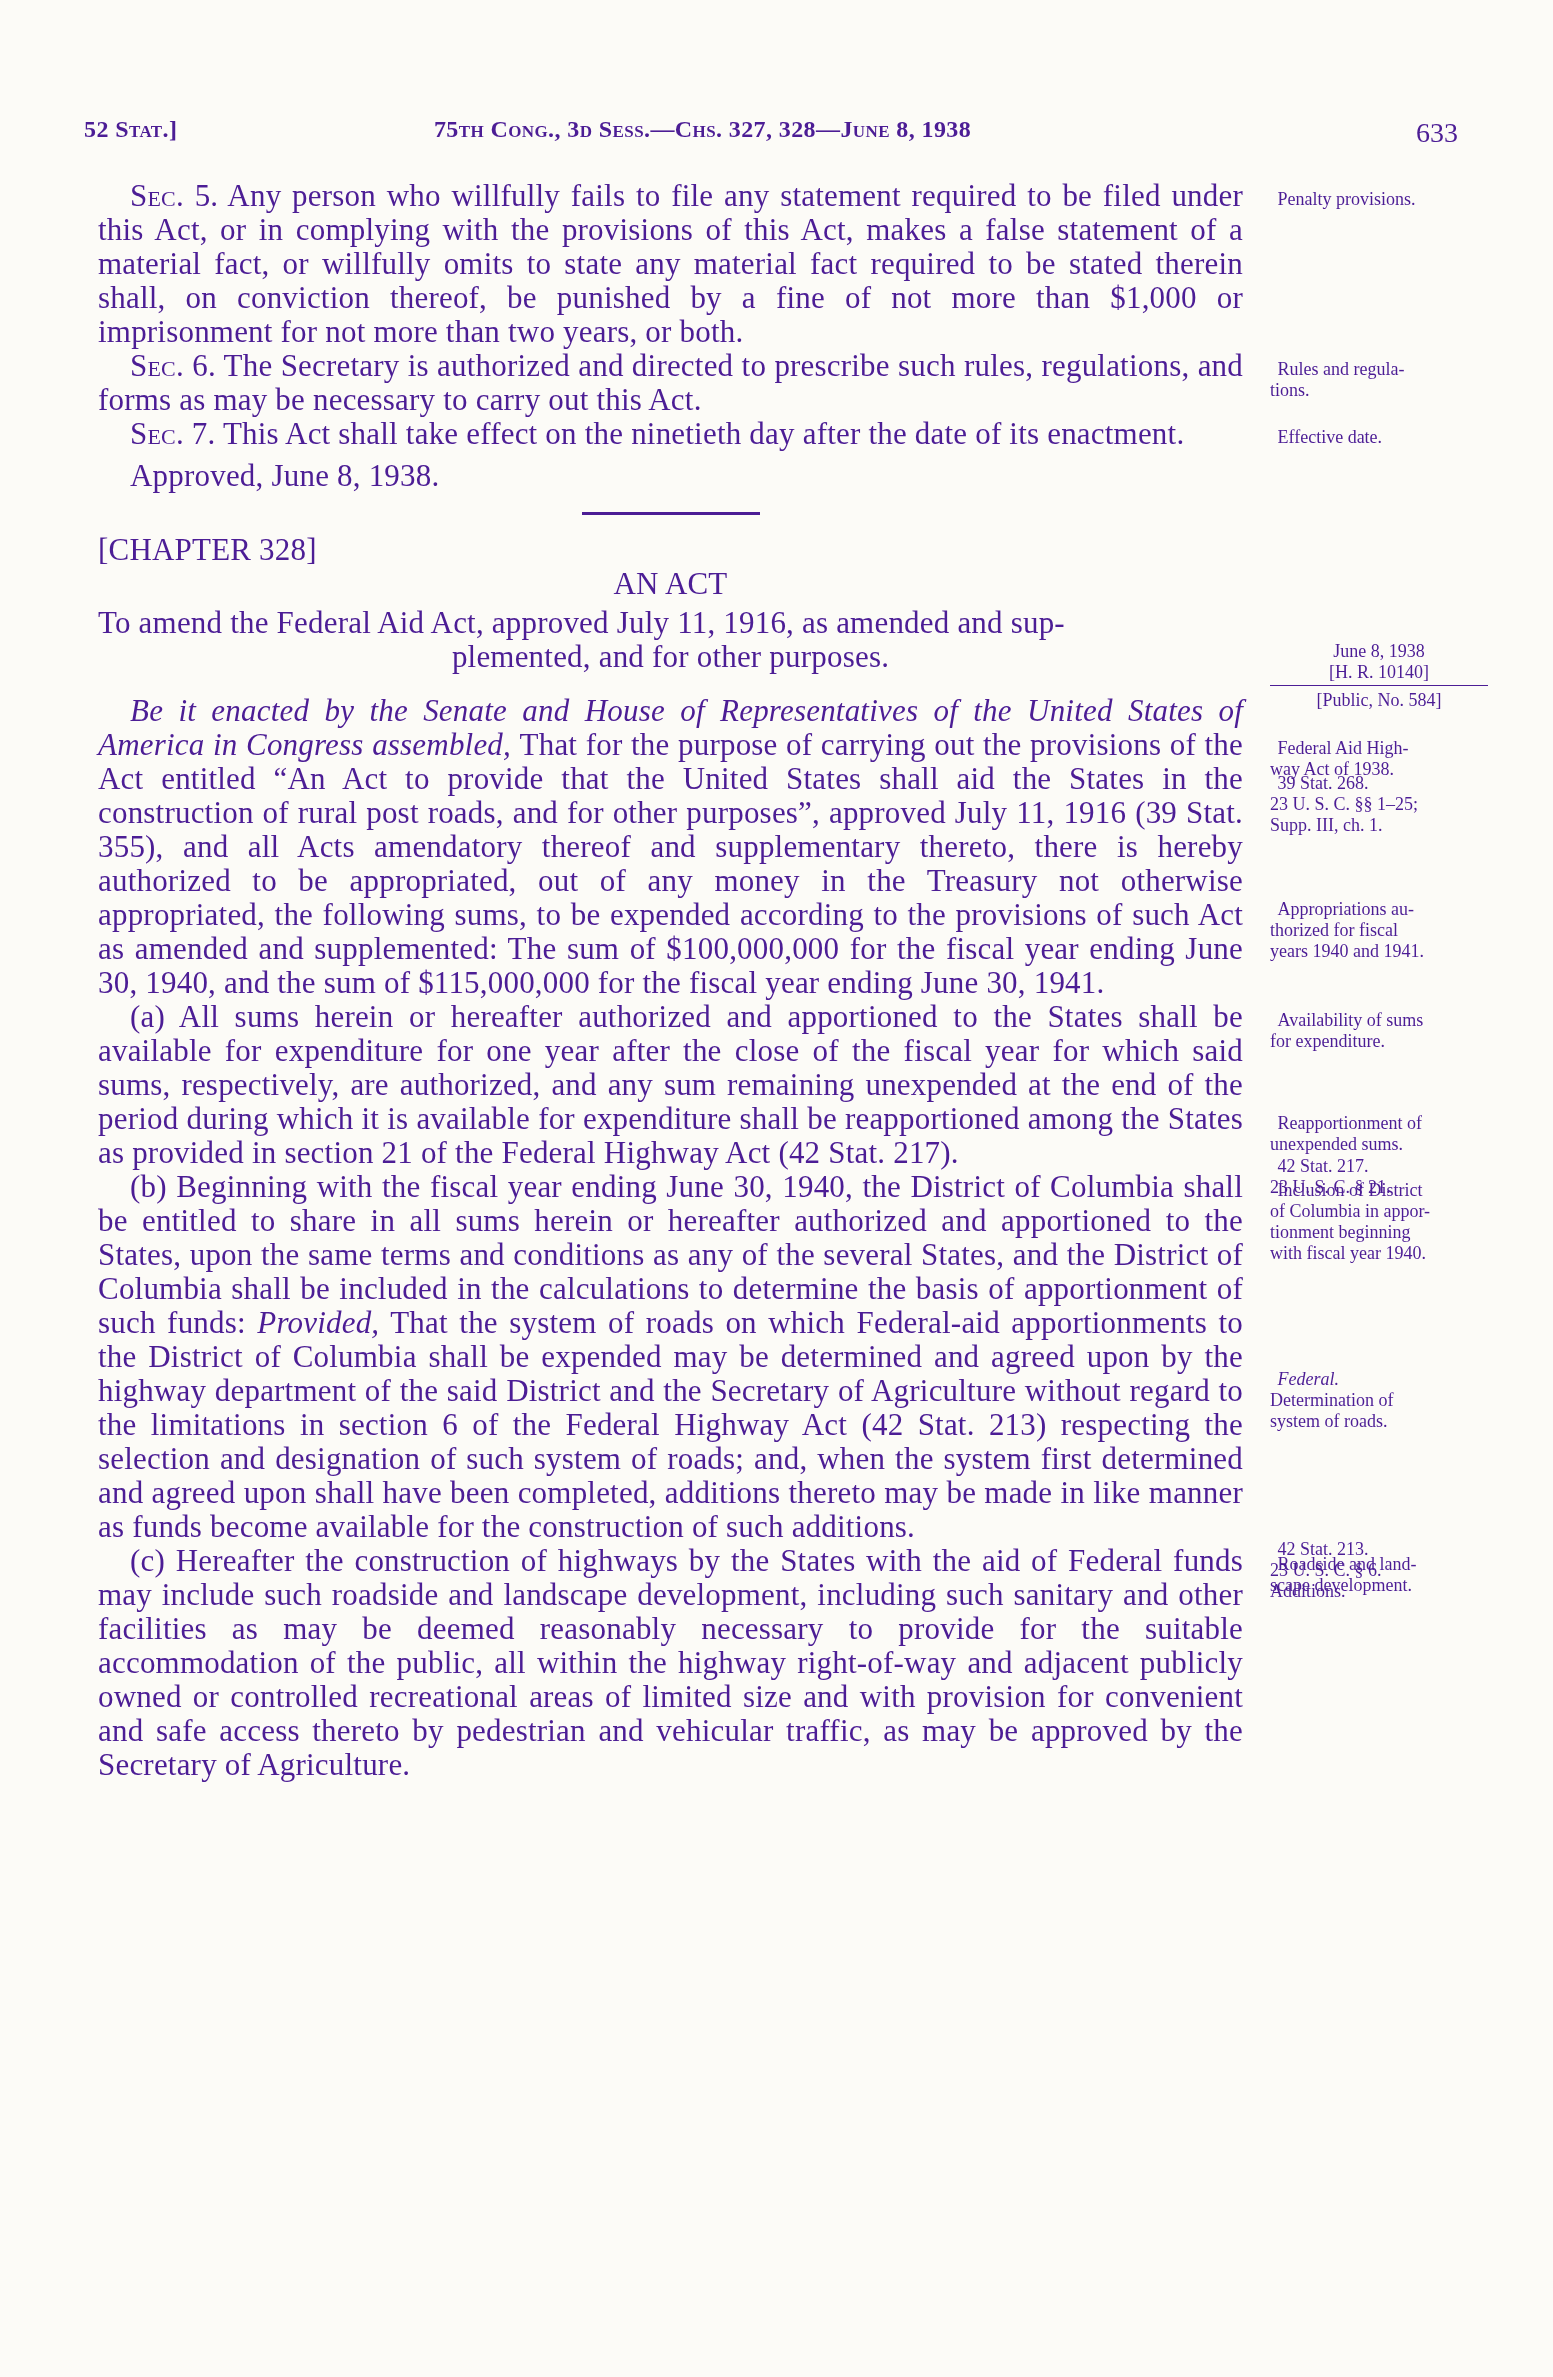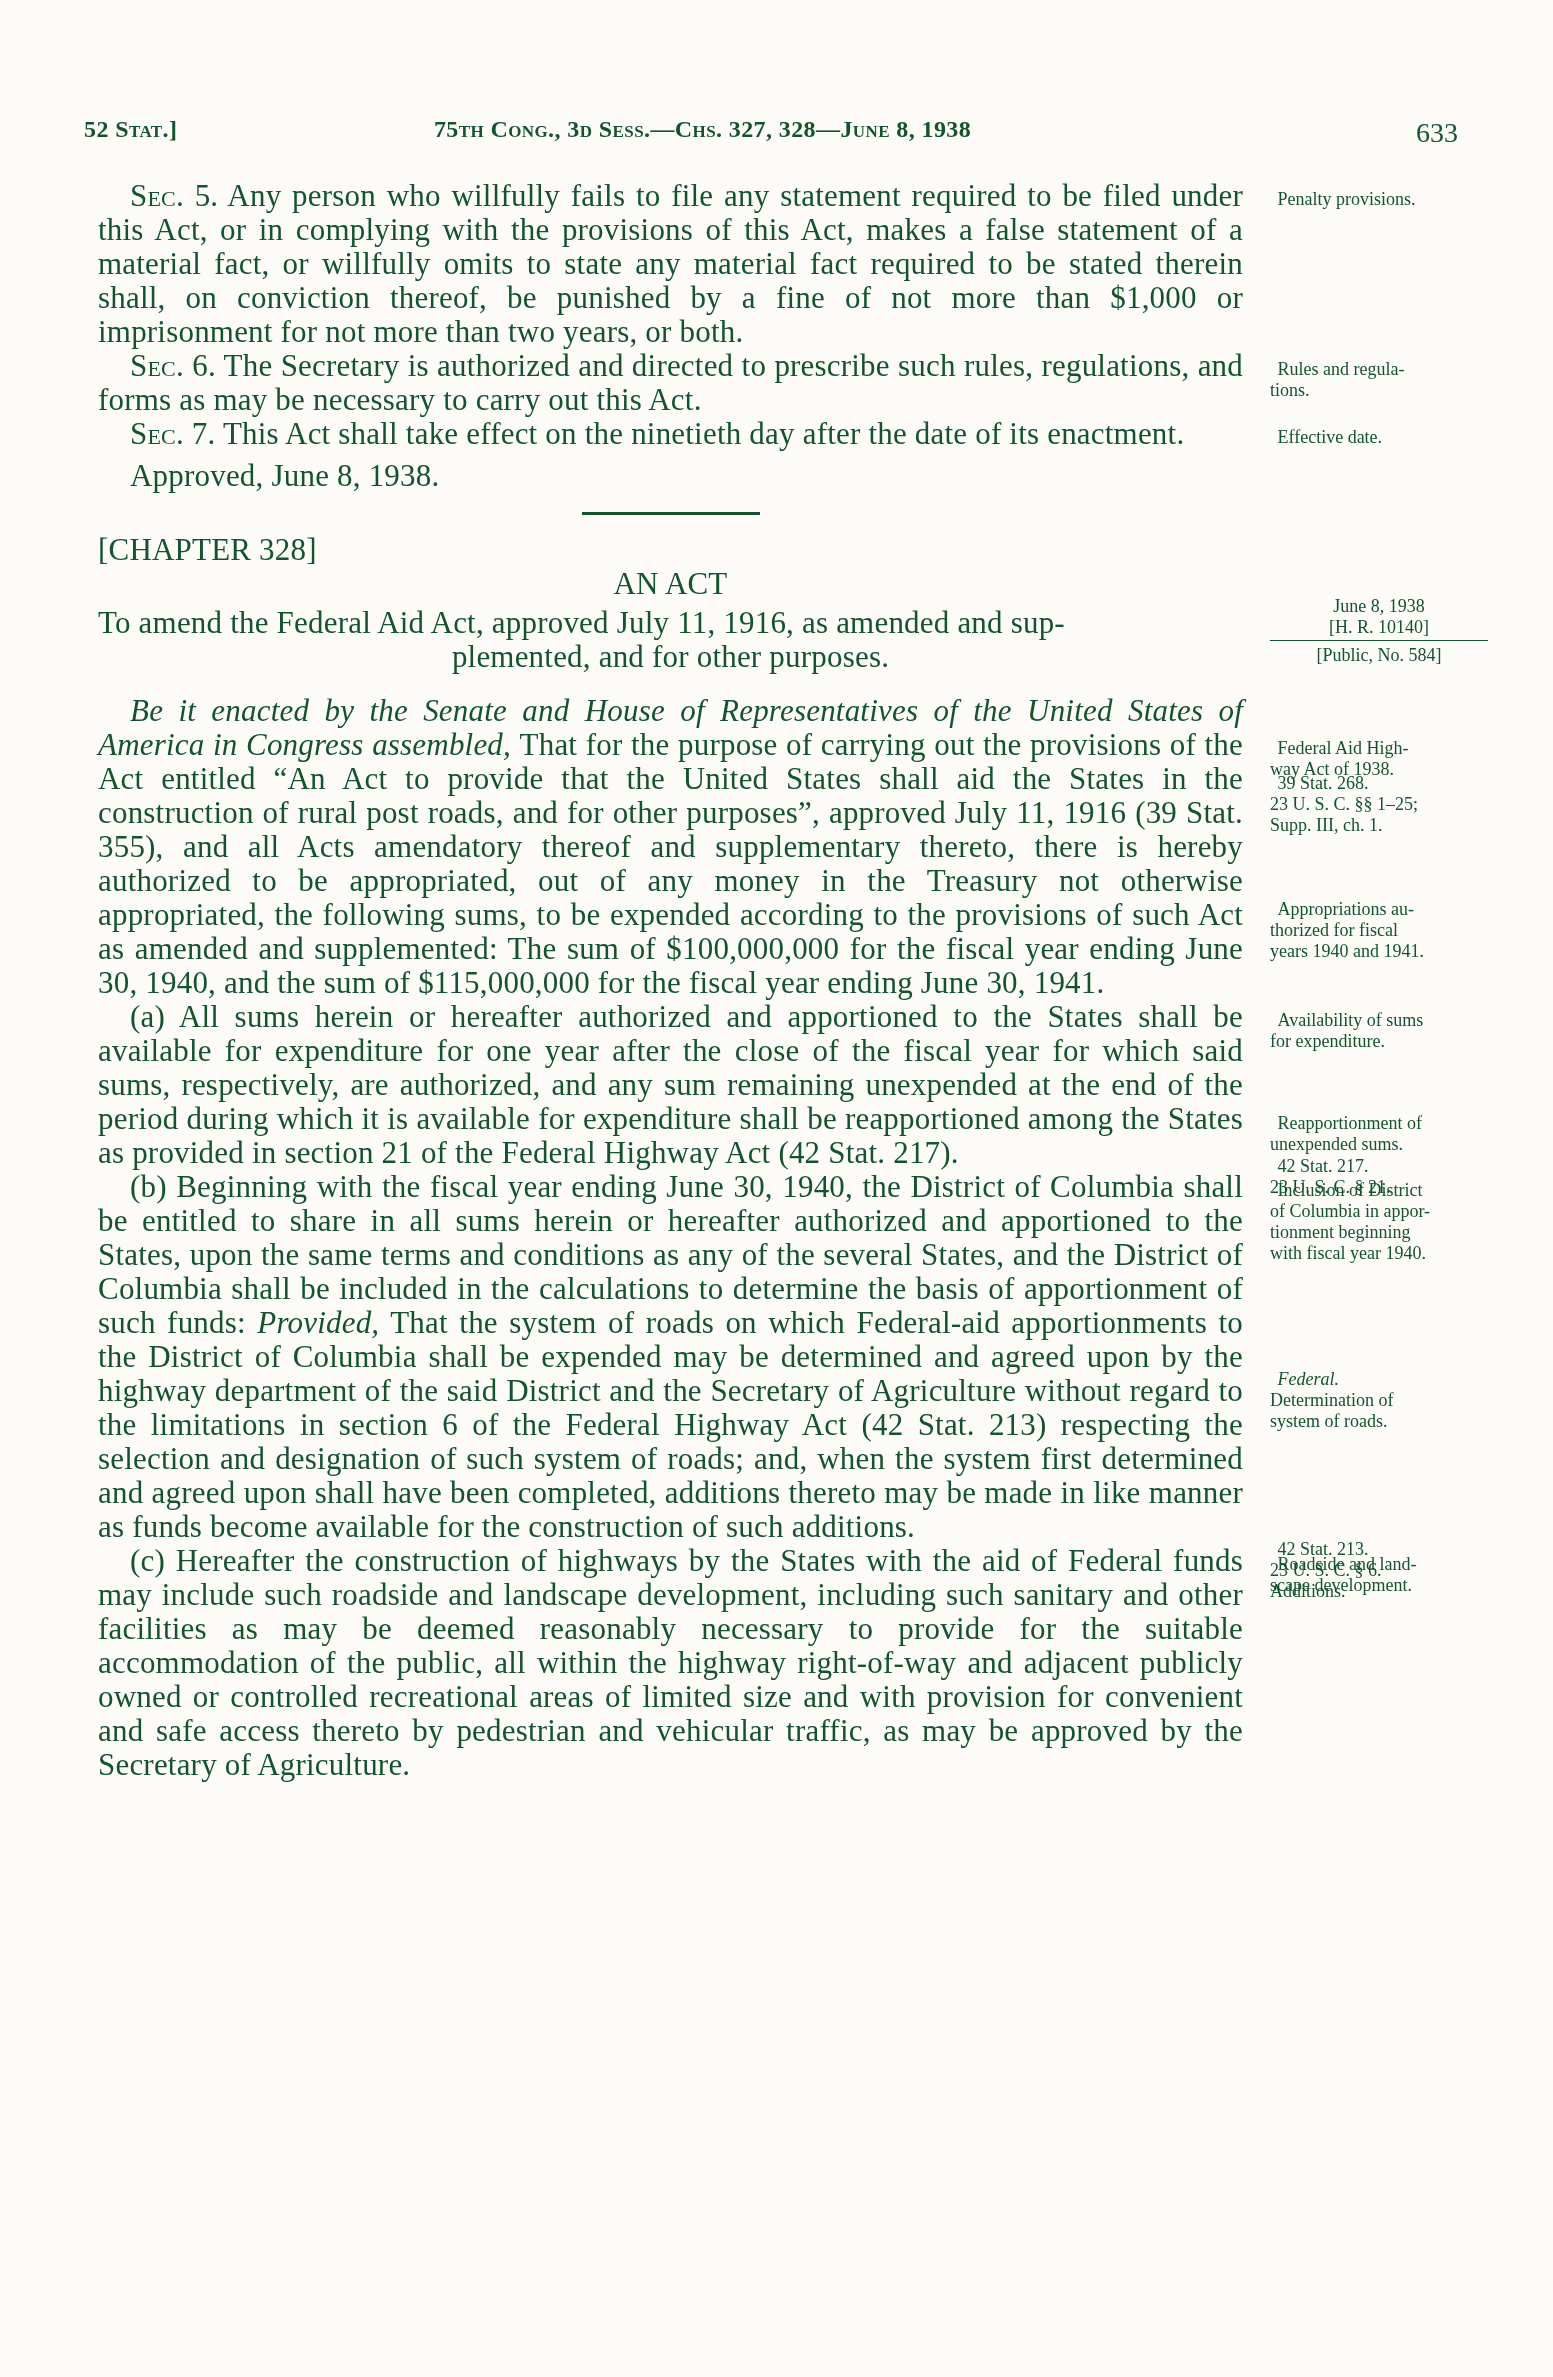--- a/index.html
+++ b/index.html
@@ -7,21 +7,21 @@
     width: 1553px;
     height: 2377px;
     background: #efede8;
     font-family: "Liberation Serif", "DejaVu Serif", serif;
   }
   .page {
     position: relative;
     width: 1553px;
     height: 2377px;
     background: #fcfbf7;
-    color: #14532d;
+    color: #4c1d95;
     overflow: hidden;
     font-family: Liberation Serif, serif;
   }
   
   .runhead { position: absolute; top: 99px; left: 84px; right: 95px; height: 47px; }
   .rh-left {
     position: absolute; left: 0; bottom: 3.4px;
     font-size: 24px; font-weight: 700; font-variant: small-caps; letter-spacing: 0.4px;
   }
   .rh-center {
@@ -47,21 +47,21 @@
   .sc { font-variant: small-caps; }
   .divider-wrap { position: relative; height: 40px; display: flex; align-items: center; justify-content: center; }
   .divider { width: 178px; height: 2.5px; background: currentColor; }
   
   .margin-note {
     position: absolute; left: 1172px; width: 264px;
     font-size: 18px; line-height: 21px; letter-spacing: 0;
     text-align: left; text-indent: 0; font-style: normal; font-weight: 400;
   }
   .margin-note .note-line:first-child { padding-left: 7.5px; }
-  .margin-note.center { text-align: center; }
+  .margin-note.center { text-align: center; margin-top: 45px; }
   .margin-note.center .note-line:first-child { padding-left: 0; }
   .note-line.rule-below { border-bottom: 1.7px solid currentColor; padding-bottom: 2px; margin-bottom: 3.4px; }
 </style>
 </head>
 <body>
 
 <div class="page">
   <div class="runhead">
     <span class="rh-left">52 Stat.]</span>
     <span class="rh-center">75th Cong., 3d Sess.—Chs. 327, 328—June 8, 1938</span>

